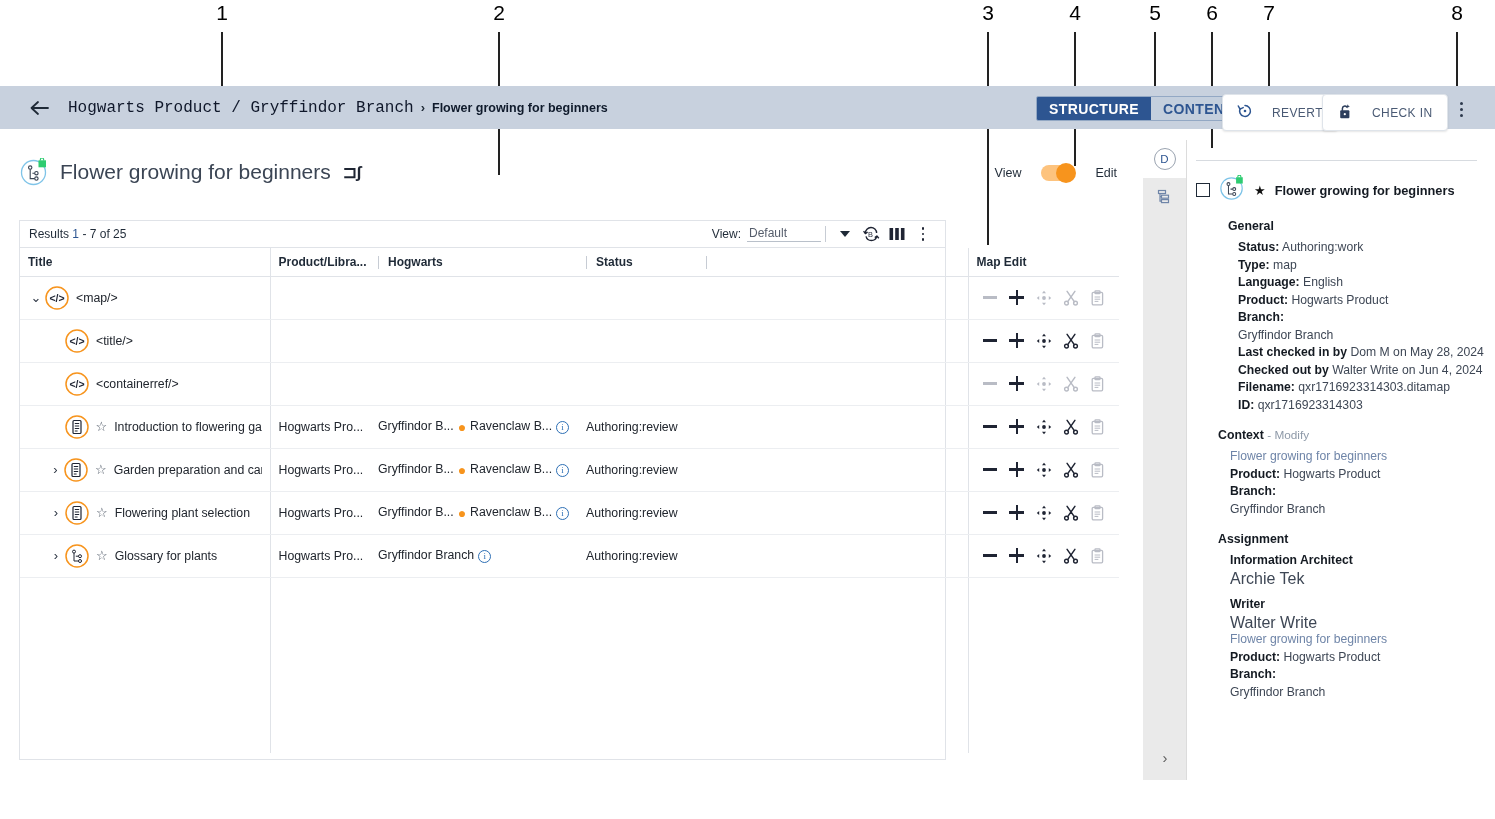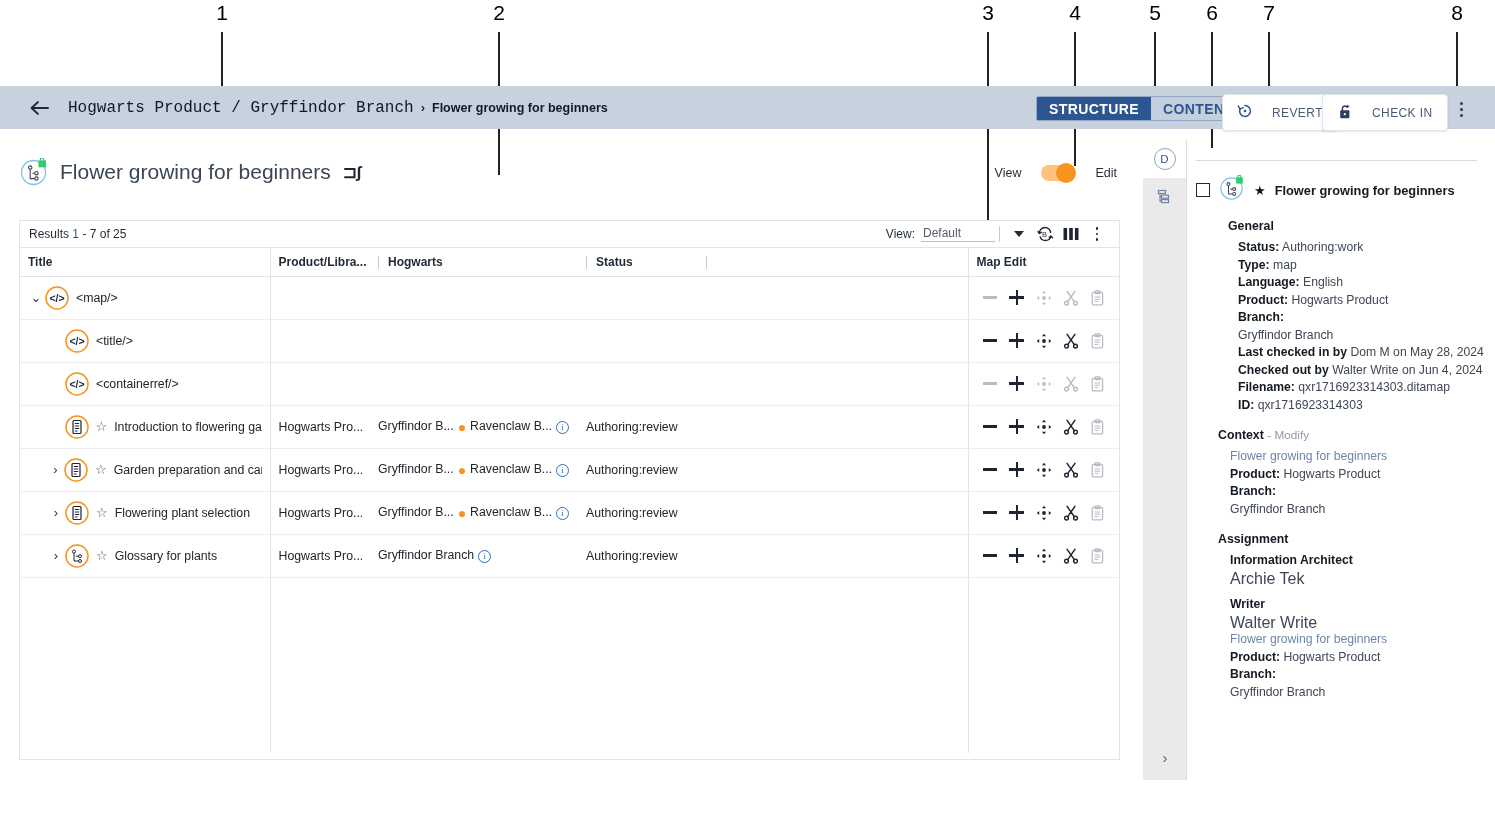--- a/index.html
+++ b/index.html
@@ -86,21 +86,21 @@
     position: relative; cursor: pointer;
   }
   .toggle .knob {
     position: absolute; right: -1px; top: -2px; width: 20px; height: 20px;
     background: #f7941d; border-radius: 50%;
   }
 
   
   .panel {
     position: absolute; left: 19px; top: 220px;
-    width: 1101px; height: 540px;
+    width: 927px; height: 540px;
     border: 1px solid #e0e3e8; background: #fff;
   }
   .results-bar {
     height: 27px; border-bottom: 1px solid #e0e3e8;
     display: flex; align-items: center; padding: 0 9px;
     font-size: 12px; color: #1f2a37;
     justify-content: space-between;
   }
   .res-num { color: #2d5591; }
   .results-right { display: flex; align-items: center; gap: 0px; }

